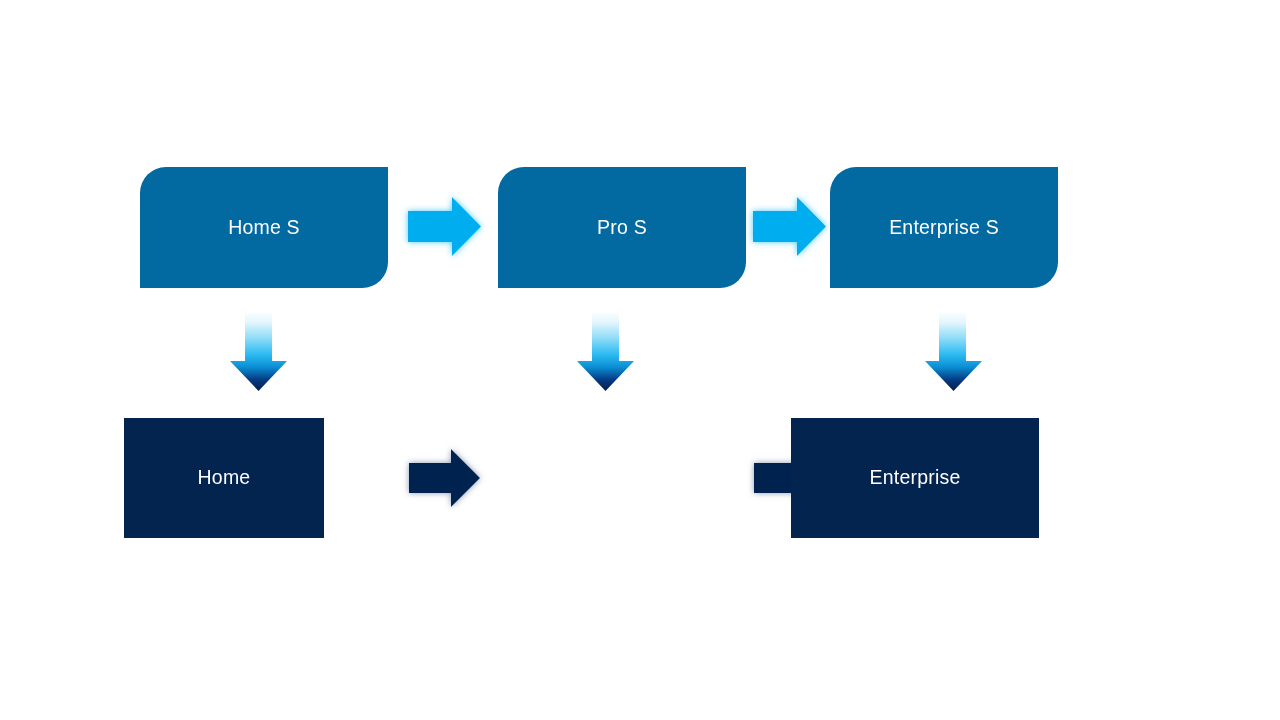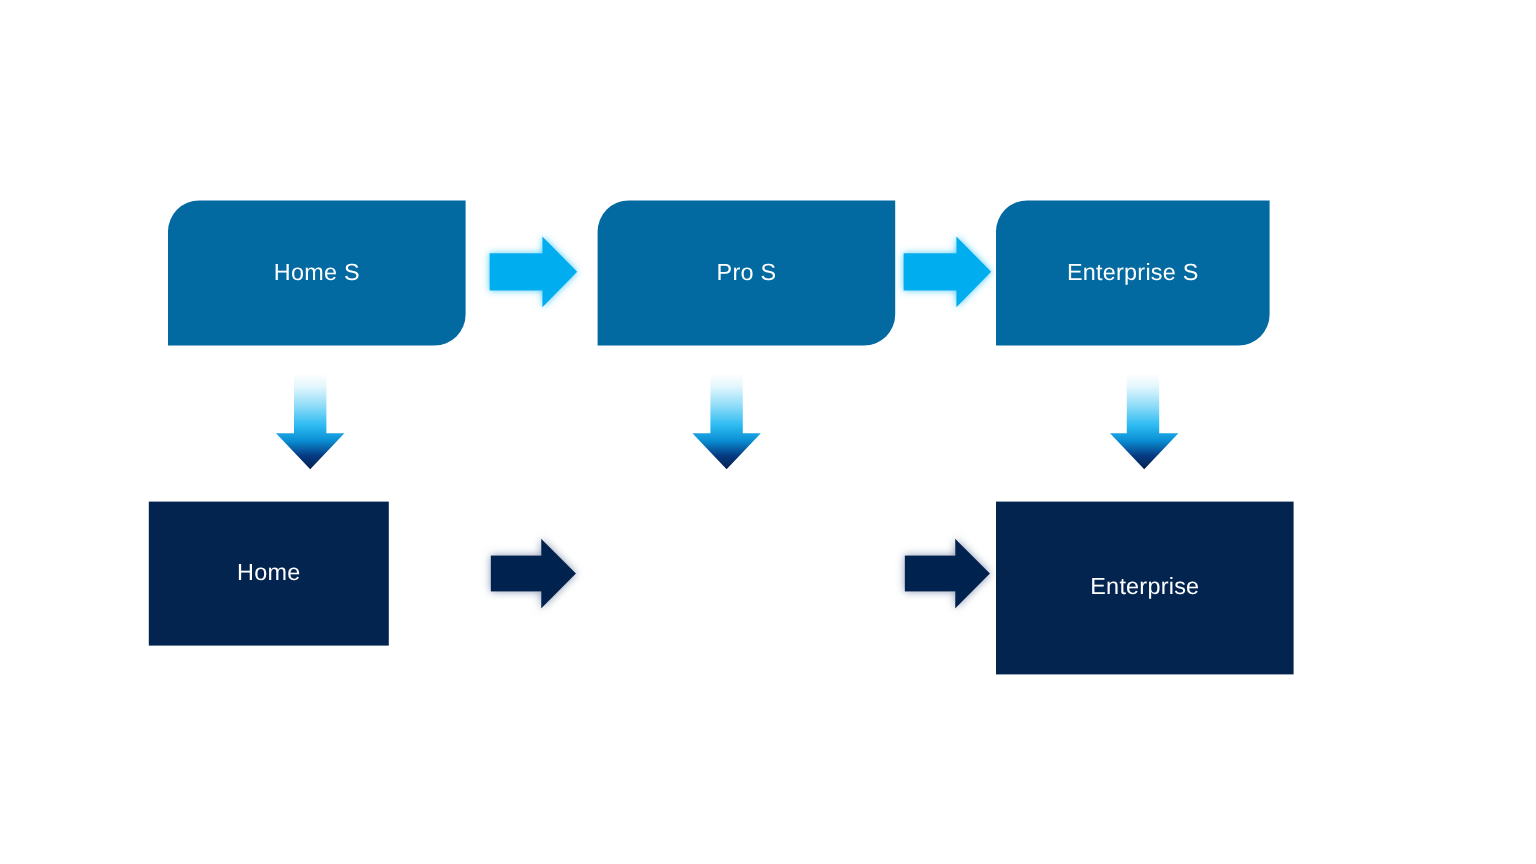--- a/index.html
+++ b/index.html
@@ -121,17 +121,17 @@
 
   <div class="node node-blue" style="left:830px; top:167px; width:228px; height:121px;">
     <span class="node-label">Enterprise S</span>
   </div>
 
   <div class="node node-navy" style="left:124px; top:418px; width:200px; height:120px;">
     <span class="node-label">Home</span>
   </div>
 
 
-  <div class="node node-navy" style="left:830px; top:418px; width:248px; height:144px;">
+  <div class="node node-navy" style="left:791px; top:418px; width:248px; height:120px;">
     <span class="node-label">Enterprise</span>
   </div>
 
 </div>
 
 </body></html>

